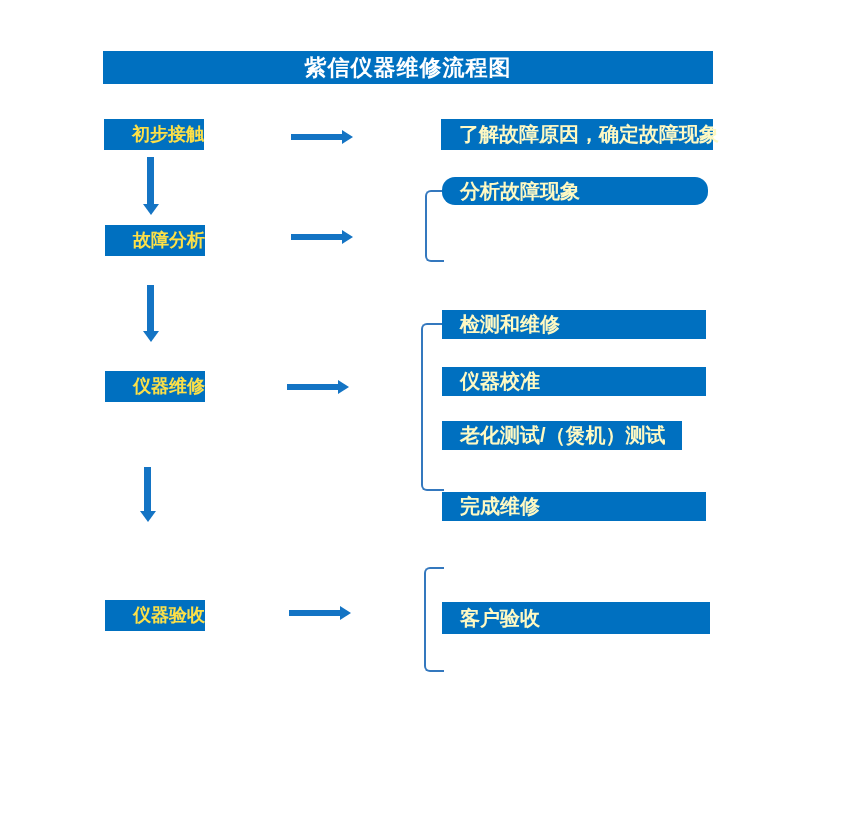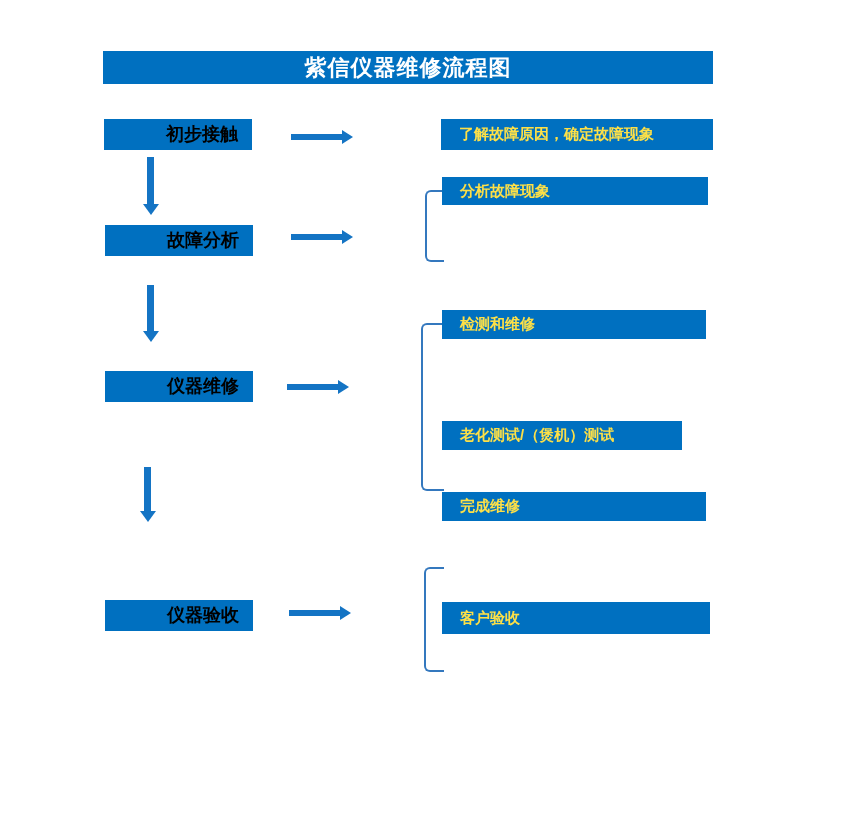--- a/index.html
+++ b/index.html
@@ -24,35 +24,34 @@
     letter-spacing: 1px;
     text-align: center;
     line-height: 33px;
   }
 
   
   .stage {
     position: absolute;
     width: 100px; height: 31px;
     background: #0070C0;
-    color: #000000;
+    color: #fde047;
     font-size: 18px;
     font-weight: bold;
-    text-align: center;
+    text-align: right;
     line-height: 31px;
     white-space: nowrap;
-    padding-left: 48px;
   }
 
   
   .out {
     position: absolute;
     background: #0070C0;
-    color: #fde047;
-    font-size: 15px;
+    color: #fef9c3;
+    font-size: 20px;
     font-weight: bold;
     padding-left: 18px;
     box-sizing: border-box;
     white-space: nowrap;
     display: flex;
     align-items: center;
   }
 
   
   .varrow {
@@ -107,28 +106,29 @@
 
   <div class="stage" style="left:104px; top:119px;">初步接触</div>
   <div class="harrow" style="left:291px; top:134px; width:51px;"></div>
   <div class="out" style="left:441px; top:119px; width:272px; height:31px;">了解故障原因，确定故障现象</div>
 
   <div class="varrow" style="left:147px; top:157px; height:47px;"></div>
 
   <div class="stage" style="left:105px; top:225px;">故障分析</div>
   <div class="harrow" style="left:291px; top:234px; width:51px;"></div>
   <div class="bracket" style="left:425px; top:190px; width:17px; height:68px;"></div>
-  <div class="out" style="left:442px; top:177px; width:266px; height:28px;">分析故障现象</div>
+  <div class="out" style="left:442px; top:177px; width:266px; height:28px;border-radius:13px;">分析故障现象</div>
 
   <div class="varrow" style="left:147px; top:285px; height:46px;"></div>
 
   <div class="stage" style="left:105px; top:371px;">仪器维修</div>
   <div class="harrow" style="left:287px; top:384px; width:51px;"></div>
   <div class="bracket" style="left:421px; top:323px; width:21px; height:164px;"></div>
   <div class="out" style="left:442px; top:310px; width:264px; height:29px;">检测和维修</div>
+  <div class="out" style="left:442px; top:367px; width:264px; height:29px;">仪器校准</div>
   <div class="out" style="left:442px; top:421px; width:240px; height:29px;">老化测试/（煲机）测试</div>
   <div class="out" style="left:442px; top:472px; width:264px; height:29px;margin-top:20px;">完成维修</div>
 
   <div class="varrow" style="left:144px; top:467px; height:44px;"></div>
 
   <div class="stage" style="left:105px; top:600px;">仪器验收</div>
   <div class="harrow" style="left:289px; top:610px; width:51px;"></div>
   <div class="bracket" style="left:424px; top:567px; width:18px; height:101px;"></div>
   <div class="out" style="left:442px; top:602px; width:268px; height:32px;">客户验收</div>
 

